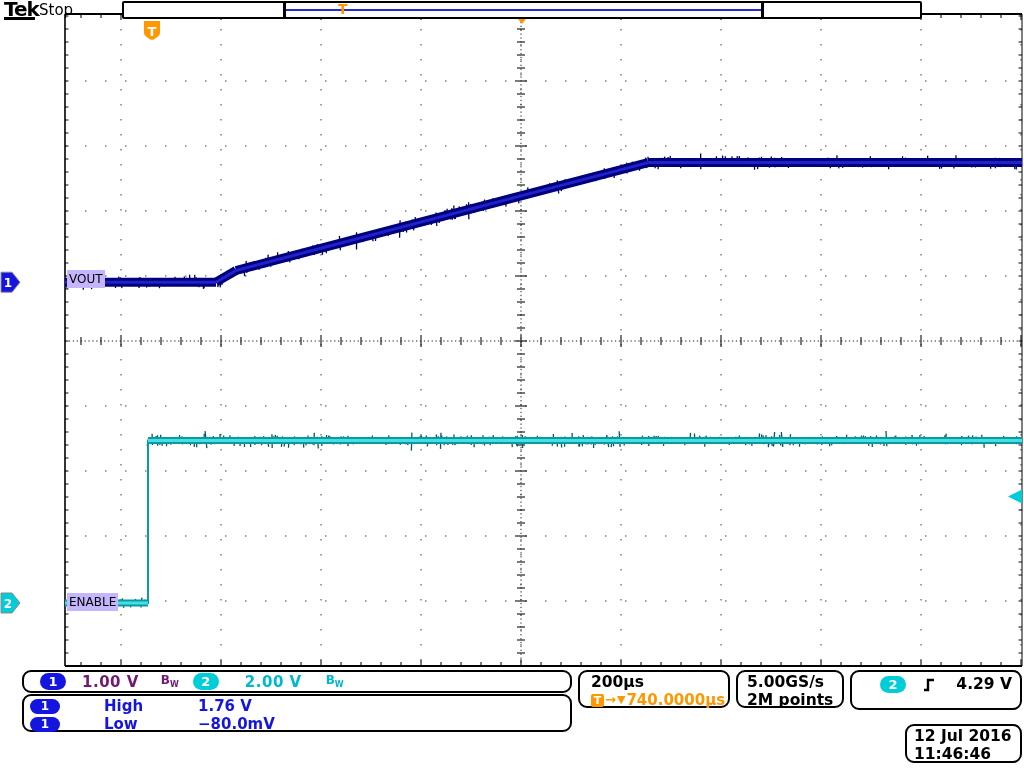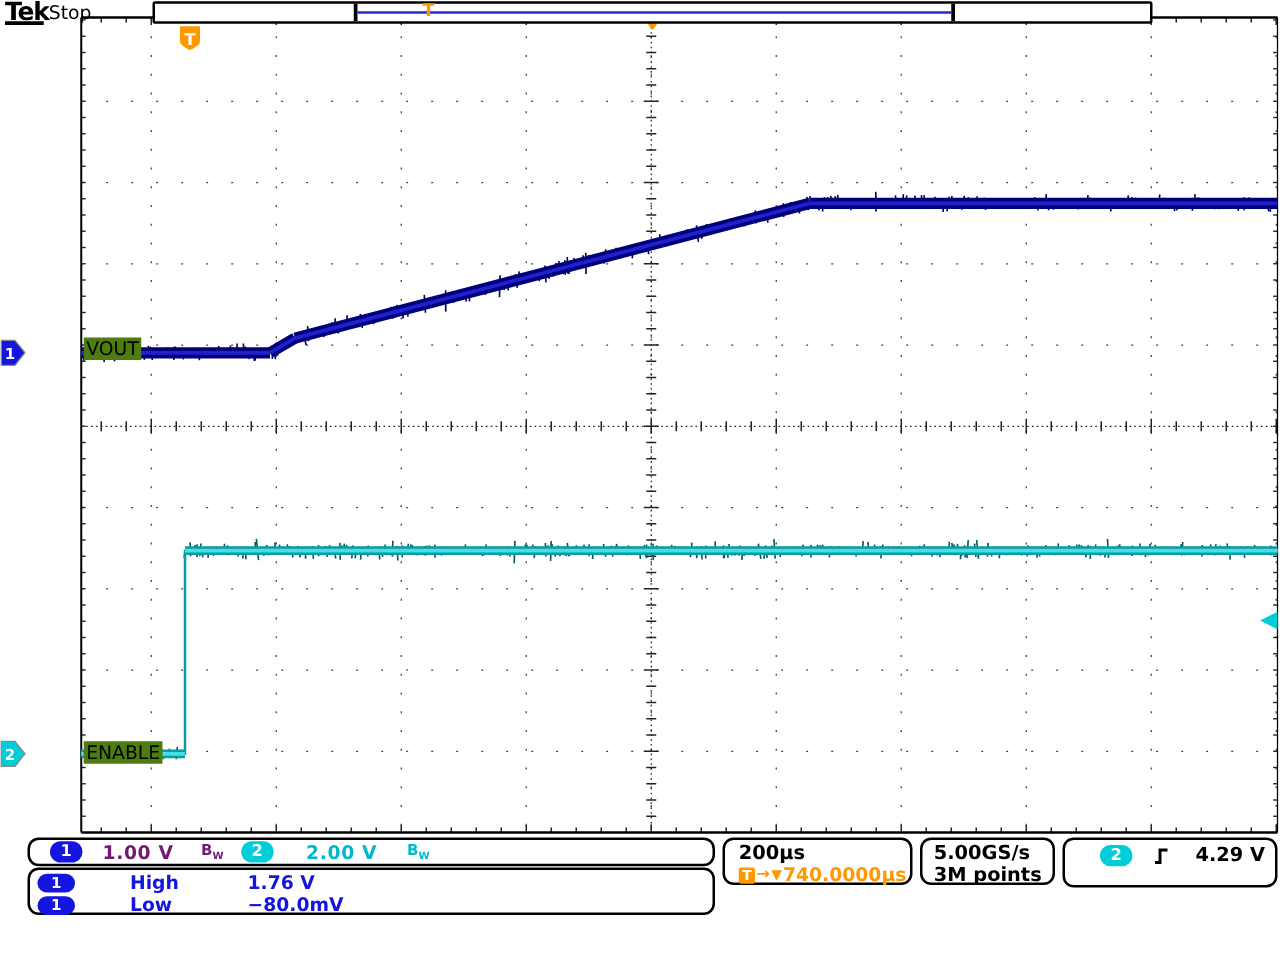--- a/index.html
+++ b/index.html
@@ -9,21 +9,21 @@
   .tek-logo{position:absolute;left:4px;top:-3px;font-size:20px;font-weight:bold;color:#000;letter-spacing:-1px;}
   .tek-underline{position:absolute;left:4px;top:17px;width:31px;height:2.5px;background:#000;}
   .acq-status{position:absolute;left:39px;top:1px;font-size:15px;color:#000;text-align:right;}
   
   .record-bar{position:absolute;left:122px;top:1px;width:796px;height:14px;background:#fff;
               border:2px solid #000;border-radius:2px;}
   .record-bracket{position:absolute;top:0;width:3px;height:100%;background:#000;}
   .record-wave{position:absolute;top:6px;height:2px;background:#2a2ad0;}
   .record-t{position:absolute;top:-2px;font-size:14px;line-height:16px;font-weight:bold;color:#ff9800;}
   
-  .ch-label{position:absolute;background:#4d7c0f;color:#000;font-size:15px;padding:0 2px;line-height:18px;text-align:right;}
+  .ch-label{position:absolute;background:#c4b5fd;color:#000;font-size:12px;padding:0 2px;line-height:18px;text-align:right;}
   #vout-label{left:67px;top:270px;}
   #enable-label{left:67px;top:593px;}
   
   .box{position:absolute;background:#fff;border:2px solid #000;border-radius:9px;box-sizing:border-box;}
   #ch-box{left:22px;top:670px;width:550px;height:23px;display:flex;align-items:center;padding-left:16px;}
   #meas-box{left:22px;top:694px;width:550px;height:38px;padding:1px 0 0 6px;}
   #tb-box{left:578px;top:670px;width:152px;height:38px;padding:1px 0 0 11px;}
   #sr-box{left:736px;top:670px;width:108px;height:38px;padding:1px 0 0 9px;}
   #trig-box{left:850px;top:670px;width:172px;height:40px;display:flex;align-items:flex-start;padding:3px 8px 0 28px;box-sizing:border-box;}
   #dt-box{left:905px;top:724px;width:117px;height:39px;padding:1px 0 0 7px;}
@@ -961,24 +961,28 @@
     <div class="tb-delay">
       <span class="tbox">T</span>
         <span class="arr">→</span>
         <span class="ref">▼</span>
         <span>740.0000µs</span>
     </div>
   </div>
 
   <div class="box" id="sr-box">
     <div class="sr-line">5.00GS/s</div>
-    <div class="sr-line">3M points</div>
+    <div class="sr-line">2M points</div>
   </div>
 
   <div class="box" id="trig-box">
     <span class="badge b2">2</span>
     <svg class="slope-icon" width="16" height="16">
       <path d="M2,13 h4 v-10 h6" fill="none" stroke="#000" stroke-width="2.4"></path>
     </svg>
     <span class="trig-level">4.29 V</span>
   </div>
 
+  <div class="box" id="dt-box">
+    <div class="dt-line">12 Jul  2016</div>
+    <div class="dt-line">11:46:46</div>
+  </div>
 </div>
 
 </body></html>

